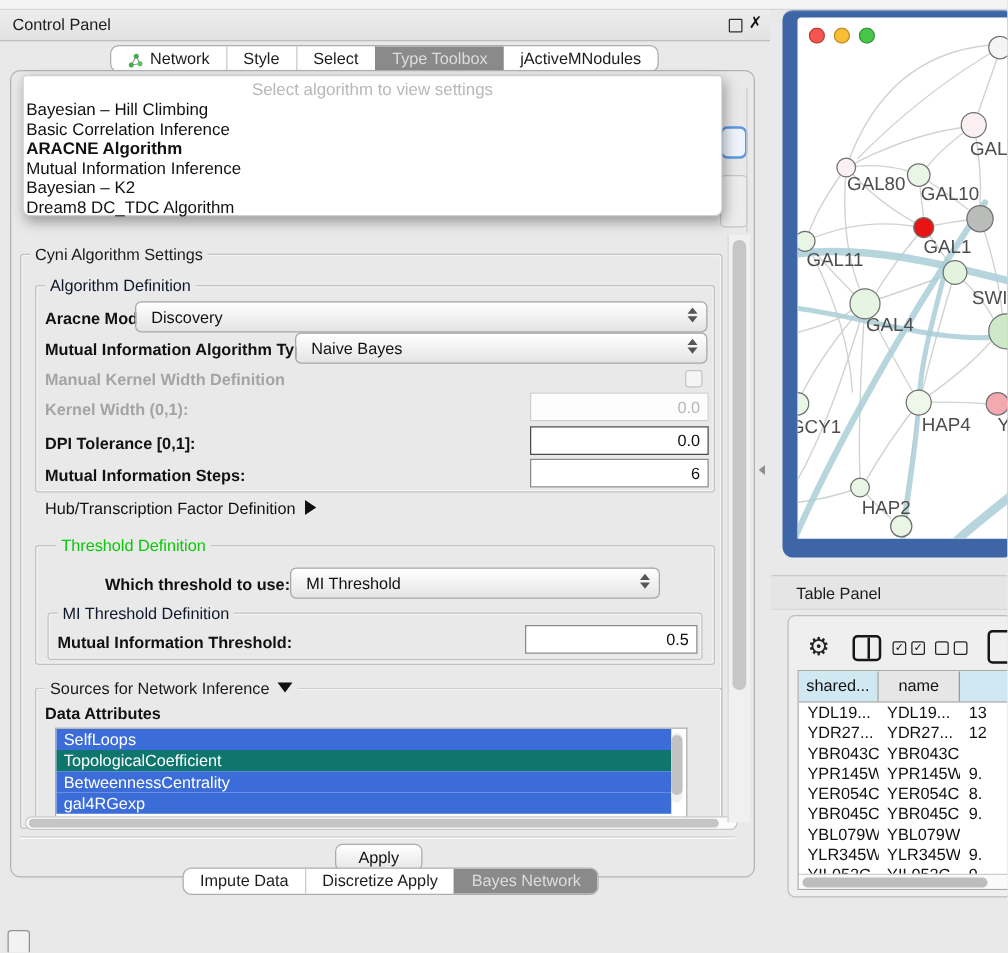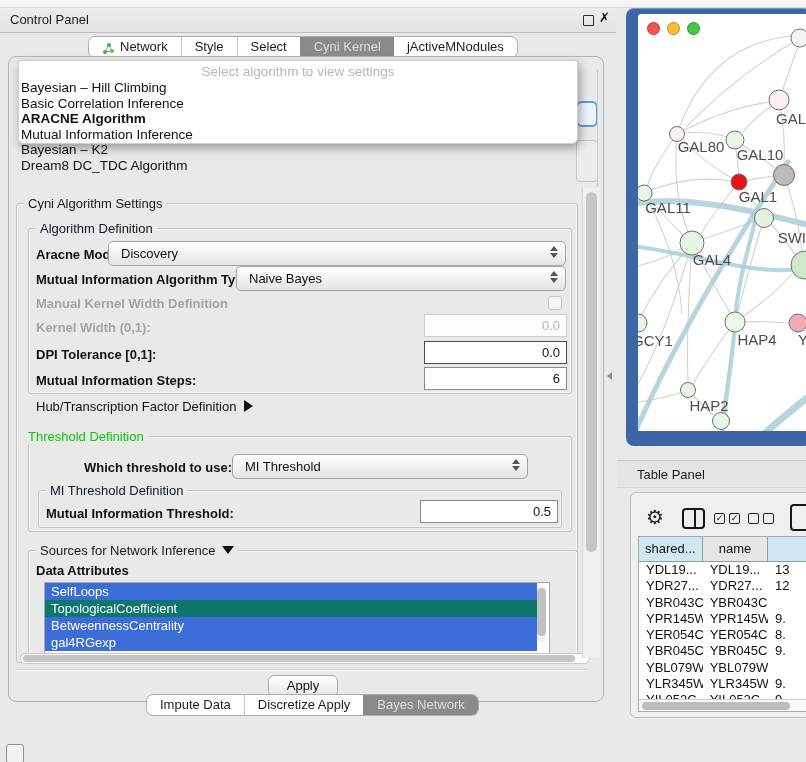--- a/index.html
+++ b/index.html
@@ -66,21 +66,21 @@
   .hscroll .thumb { position:absolute; left:2px; top:1px; width:552px; height:7px; background:#c5c5c5; border-radius:4px; }
 
   .outer-vscroll { position:absolute; left:582px; top:188px; width:18px; height:470px; background:#f0f0f0; border-left:1px solid #d5d5d5; }
   .outer-vscroll .thumb { position:absolute; left:3px; top:4px; width:11px; height:360px; background:#c6c6c6; border-radius:6px; }
 
   .sep-line { position:absolute; left:16px; top:669px; width:572px; height:1px; background:#d2d2d2; box-shadow:0 1px 0 #fff; }
 
   .apply-btn { position:absolute; left:268px; top:675px; width:70px; height:22px; border:1px solid #ababab; border-radius:6px; background:linear-gradient(#ffffff,#e6e6e6); font-size:13px; text-align:center; line-height:20px; color:#111; }
 
   
-  .popup { position:absolute; left:18px; top:60px; width:560px; height:84px; background:#fff; border:1px solid #cfcfcf; border-radius:3px 3px 6px 6px; box-shadow:2px 4px 10px rgba(0,0,0,.35); z-index:50; padding-top:3px; }
+  .popup { position:absolute; left:18px; top:60px; width:560px; height:113px; background:#fff; border:1px solid #cfcfcf; border-radius:3px 3px 6px 6px; box-shadow:2px 4px 10px rgba(0,0,0,.35); z-index:50; padding-top:3px; }
   .popup .placeholder { text-align:center; color:#b8b8b8; font-size:13.5px; height:16px; }
   .popup .item { font-size:13.5px; color:#111; height:15.6px; line-height:15.6px; padding-left:2px; }
   .popup .item.bold { font-weight:bold; }
 
   
   .splitter-handle { position:absolute; left:607px; top:372px; width:0; height:0; border-top:4px solid transparent; border-bottom:4px solid transparent; border-right:5px solid #8f8f8f; }
 
   
   .net-window { position:absolute; left:626px; top:8px; width:185px; height:438px; background:#3e65a5; border-radius:8px; border-top:1px solid #7b99c5; }
   .net-canvas { position:absolute; left:12px; top:5px; width:172px; height:417px; background:#fff; border-radius:3px 0 0 0; overflow:hidden; }
@@ -134,21 +134,21 @@
           </svg></span>
         <span>Network</span>
       </div>
       <div class="tab">
         <span>Style</span>
       </div>
       <div class="tab">
         <span>Select</span>
       </div>
       <div class="tab selected">
-        <span>Cyni Kernel</span>
+        <span>Type Toolbox</span>
       </div>
       <div class="tab">
         <span>jActiveMNodules</span>
       </div>
     </div>
 
   <div class="main-panel"></div>
 
   <div class="frag-combo"></div>
   <div class="frag-box"></div>
@@ -186,21 +186,21 @@
 
   <span class="lbl bold" style="left:36px; top:347px;">DPI Tolerance [0,1]:</span>
   <input class="tf dark" style="left: 424px; top: 341px; width: 143px;" readonly="" value="0.0">
 
   <span class="lbl bold" style="left:36px; top:373px;">Mutual Information Steps:</span>
   <input class="tf mid" style="left: 424px; top: 367px; width: 143px;" readonly="" value="6">
 
   <span class="lbl" style="left:36px; top:399px; font-weight:500; color:#111;"><span>Hub/Transcription Factor Definition</span><span class="arrow-right"></span></span>
 
   <div class="group" style="left:28px; top:436px; width:544px; height:96px;"></div>
-  <span class="legend green" style="left:24px; top:429px;">Threshold Definition</span>
+  <span class="legend green" style="left:45px; top:429px;">Threshold Definition</span>
 
   <span class="lbl bold" style="left:84px; top:460px;">Which threshold to use:</span>
   <div class="combo" style="left:232px; top:454px; width:296px;">
     <span>MI Threshold</span>
     <span class="spin">
         <i class="up"></i>
         <i class="dn"></i>
       </span>
   </div>
 

